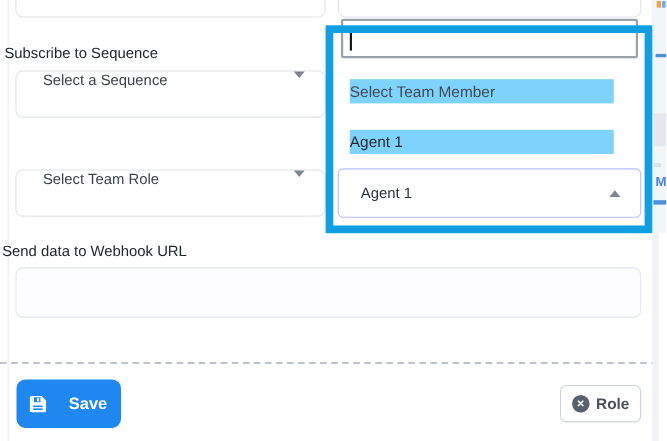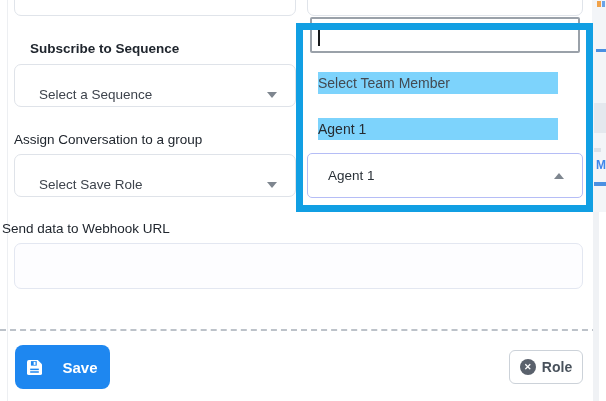--- a/index.html
+++ b/index.html
@@ -20,24 +20,24 @@
   
   .partial-input {
     border: 1px solid #e0e4ea; border-radius: 7px; background: #fff;
   }
   .partial-left  { left: 14px;  top: -29px; width: 282px; height: 45px; }
   .partial-right { left: 307px; top: -29px; width: 276px; height: 45px; }
 
   .field-label { font-size: 13.5px; color: #20262e; }
 
   .select-box {
-    display: flex; align-items: center; justify-content: space-between;
+    display: flex; justify-content: space-between;
     width: 282px; height: 43px;
     border: 1px solid #dfe3e9; border-radius: 7px; background: #fff;
-    padding: 18px 18px 0 24px;
+    padding: 0 18px 0 24px;
     font-size: 13.5px; color: #3d434c;
     cursor: pointer;
   }
   .caret-down {
     width: 0; height: 0;
     border-left: 5px solid transparent; border-right: 5px solid transparent;
     border-top: 6px solid #7e868f;
   }
   .caret-up {
     width: 0; height: 0;
@@ -110,29 +110,28 @@
 </head>
 <body>
 
 <div class="screen">
 
   <div class="abs left-edge"></div>
 
   <div class="abs partial-input partial-left"></div>
   <div class="abs partial-input partial-right"></div>
 
-  <div class="abs field-label" style="left:30px; top:41px;font-weight:bold;">Subscribe to Sequence</div>
+  <div class="abs field-label" style="left:4px; top:41px;">Subscribe to Sequence</div>
   <div class="abs select-box" style="left:14px; top:64px;">
     <span>Select a Sequence</span>
     <span class="caret-down"></span>
   </div>
 
-  <div class="abs field-label" style="left:14px; top:132px;">Assign Conversation to a group</div>
   <div class="abs select-box" style="left:14px; top:154px;">
-    <span>Select Save Role</span>
+    <span>Select Team Role</span>
     <span class="caret-down"></span>
   </div>
 
   <div class="abs dropdown-panel"></div>
   <input class="abs dropdown-search" value="" style="">
   <div class="abs text-cursor"></div>
   <div class="abs dropdown-option opt-0">Select Team Member</div>
   <div class="abs dropdown-option opt-1">Agent 1</div>
   <div class="abs open-select">
     <span>Agent 1</span>

